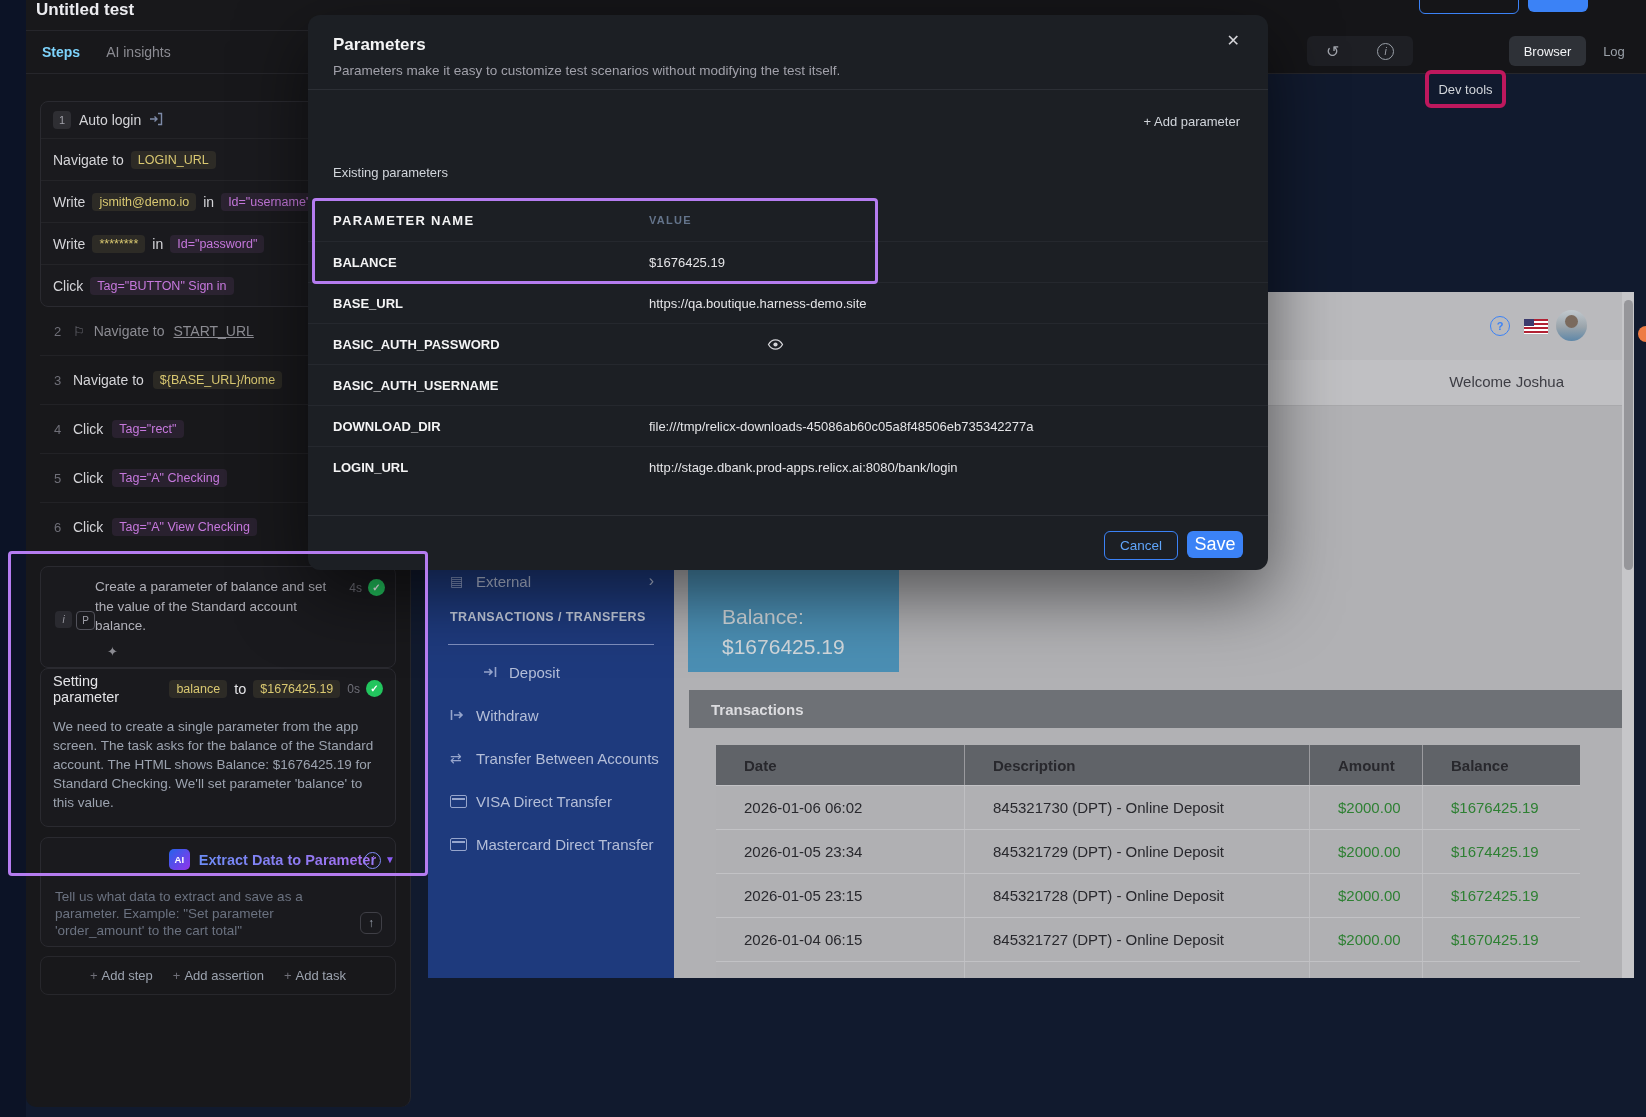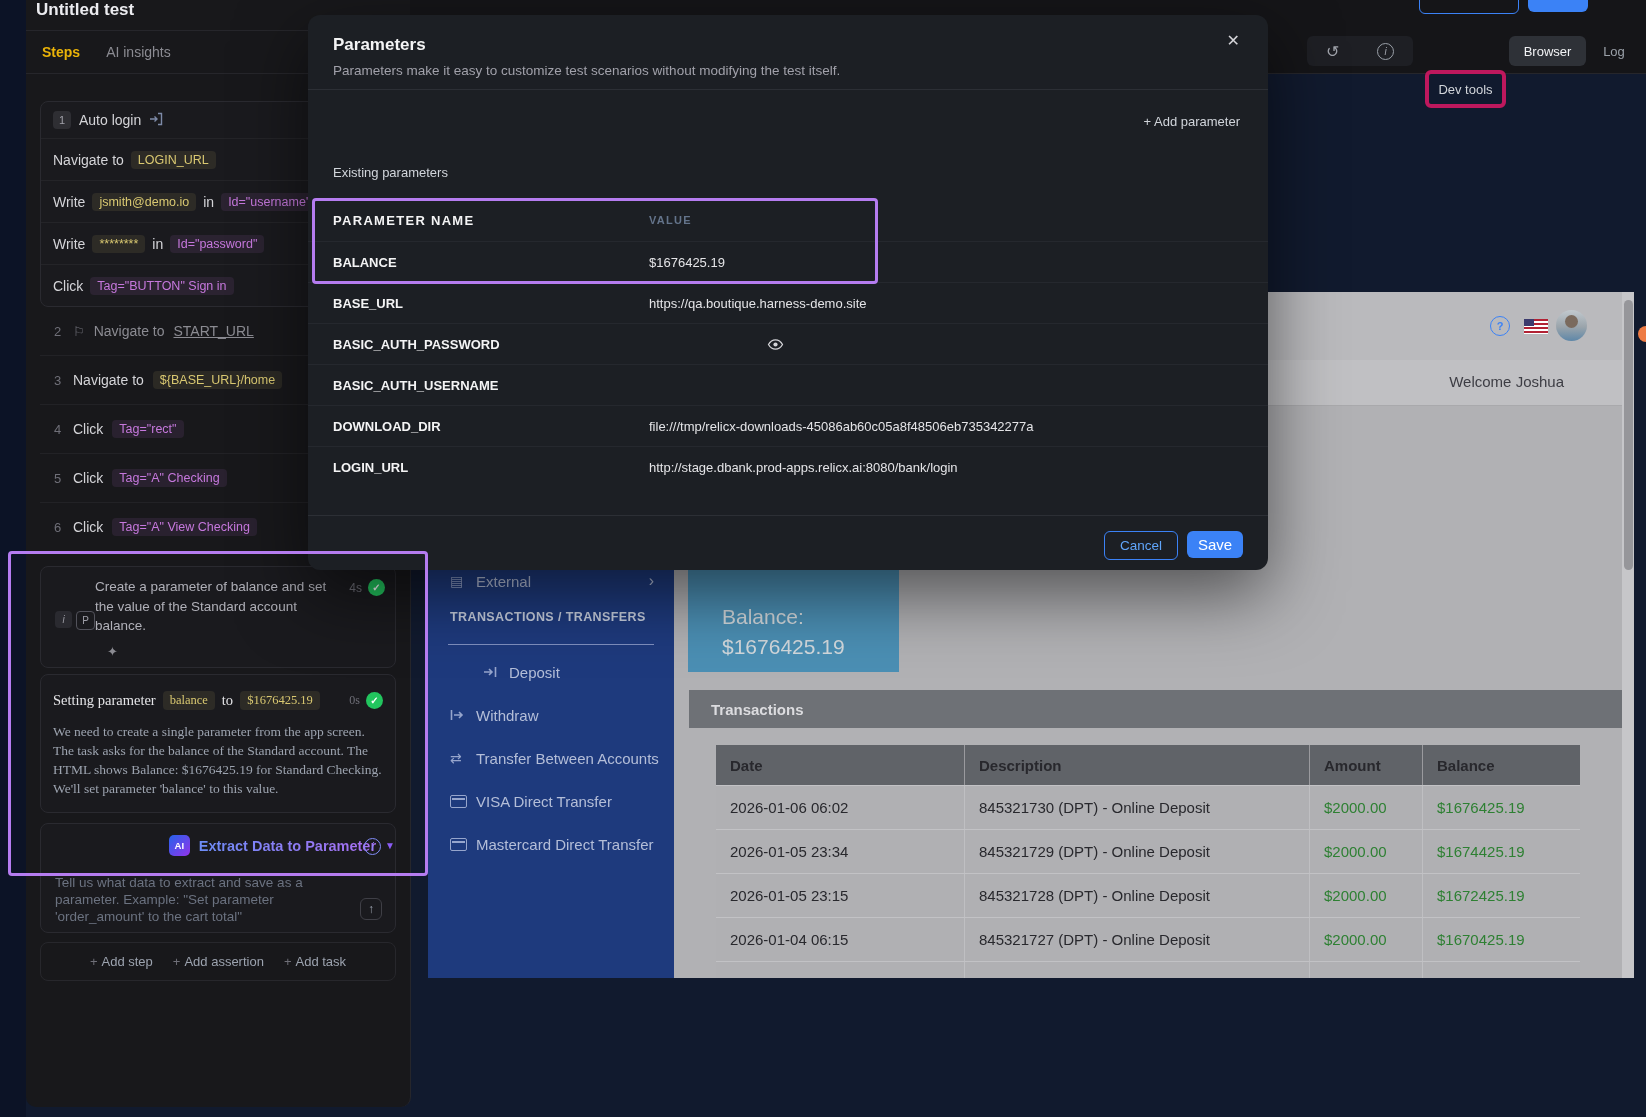--- a/index.html
+++ b/index.html
@@ -34,33 +34,33 @@
   .avatar i{position:absolute;left:9px;top:5px;width:13px;height:13px;border-radius:50%;background:#7a6a5d;}
   .welcome-bar{position:absolute;left:246px;top:68px;width:948px;height:45px;background:#c0c0c3;border-bottom:1px solid #a9a9ac;}
   .welcome-txt{position:absolute;right:58px;top:13px;font-size:15px;color:#3d3d44;}
   .balance-box{position:absolute;left:260px;top:262px;width:211px;height:118px;background:#4b8fb4;color:#d3d9dd;font-size:21px;line-height:30px;padding:48px 0 0 34px;box-sizing:border-box;}
   .tx-bar{position:absolute;left:261px;top:398px;width:1036px;height:38px;background:#6e7176;display:flex;align-items:center;}
   .tx-bar span{margin-left:22px;color:#dcdcdf;font-size:15px;font-weight:bold;}
   .btable{position:absolute;left:288px;top:453px;width:864px;}
   .brow{display:grid;grid-template-columns:249px 345px 113px 157px;}
   .bth{background:#606368;color:#e8e8ea;font-weight:bold;height:40px;}
   .btd{height:43px;background:#b0b0b3;border-top:1px solid #c2c2c5;}
-  .bcell{display:flex;align-items:center;padding-left:14px;font-size:15px;color:#28282d;border-right:1px solid #9a9a9e;box-sizing:border-box;}
+  .bcell{display:flex;align-items:center;padding-left:28px;font-size:15px;color:#28282d;border-right:1px solid #9a9a9e;box-sizing:border-box;}
   .btd .bcell{border-right:1px solid #bfbfc2;}
   .brow .bcell:last-child{border-right:none;}
   .money{color:#2e8033;}
   .bank-scroll{position:absolute;right:0;top:0;width:12px;height:686px;background:#c6c6c9;}
   .bank-thumb{position:absolute;left:1.5px;top:8px;width:9px;height:270px;background:#96969a;border-radius:5px;}
   .orange-dot{position:absolute;left:1638px;top:326px;width:16px;height:16px;border-radius:50%;background:#ee7b44;z-index:40;}
 
   
   .panel{position:absolute;left:26px;top:0;width:384px;height:1107px;background:#18181b;border-right:1px solid #26262b;border-radius:0 0 10px 10px;z-index:20;}
   .p-title{height:30px;border-bottom:1px solid #26262b;display:flex;align-items:flex-start;padding-left:10px;color:#ececf0;font-size:17px;font-weight:bold;margin-top:-3px;padding-top:3px;}
   .p-tabs{height:42px;border-bottom:1px solid #26262b;display:flex;align-items:center;gap:26px;padding-left:16px;font-size:14px;}
-  .tab-active{color:#eab308;font-weight:bold;}
+  .tab-active{color:#7dd3fc;font-weight:bold;}
   .tab-idle{color:#8b8b92;}
   .p-body{padding:0 14px;}
   .scard{border:1px solid #2a2a30;border-radius:8px;background:#1a1a1e;}
   .card1{margin-top:27px;}
   .c1-head{height:36px;display:flex;align-items:center;gap:8px;padding-left:12px;}
   .numchip{width:18px;height:18px;background:#2e2e33;border-radius:4px;color:#a1a1aa;font-size:11px;display:flex;align-items:center;justify-content:center;}
   .c1-label{color:#d4d4d8;font-size:14px;}
   .srow{height:41px;display:flex;align-items:center;gap:7px;padding-left:12px;border-top:1px solid #242428;color:#d4d4d8;font-size:14px;white-space:nowrap;overflow:hidden;}
   .step-flat{height:48px;display:flex;align-items:center;gap:9px;padding-left:14px;border-bottom:1px solid #222226;color:#d4d4d8;font-size:14px;white-space:nowrap;overflow:hidden;}
   .snum{color:#6f6f78;font-size:13px;min-width:10px;}
@@ -73,21 +73,21 @@
   .agent-card{margin-top:14px;position:relative;padding:10px 12px 8px 54px;box-sizing:border-box;}
   .agent-badges{position:absolute;left:14px;top:44px;display:flex;gap:4px;}
   .bdg{width:17px;height:17px;border-radius:4px;font-size:10px;display:flex;align-items:center;justify-content:center;}
   .bdg-i{background:#2a2a30;color:#9a9aa2;font-style:italic;}
   .bdg-p{border:1px solid #52525b;color:#a1a1aa;}
   .agent-text{color:#b0b0b8;font-size:13.5px;line-height:19.5px;width:232px;}
   .agent-right{position:absolute;right:10px;top:12px;display:flex;align-items:center;gap:6px;}
   .dur{color:#6f6f78;font-size:12px;}
   .okcheck{width:17px;height:17px;border-radius:50%;background:#22c55e;color:#fff;font-size:10px;font-weight:bold;display:flex;align-items:center;justify-content:center;}
   .sparkle{color:#8b8b92;font-size:13px;margin-top:8px;margin-left:12px;}
-  .setting-card{margin-top:6px;padding:16px 12px 14px 12px;box-sizing:border-box;font-family:Liberation Serif, serif;}
+  .setting-card{padding:4px 12px 14px 12px;box-sizing:border-box;}
   .set-head{display:flex;align-items:center;gap:7px;font-size:14.5px;color:#e4e4e7;}
   .set-right{margin-left:auto;display:flex;align-items:center;gap:6px;}
   .set-expl{margin-top:12px;color:#9ca3af;font-size:13.5px;line-height:19px;width:332px;}
   .extract-wrap{margin-top:10px;}
   .extract-head{height:44px;display:flex;align-items:center;justify-content:flex-end;gap:9px;position:relative;}
   .ai-badge{width:21px;height:21px;border-radius:5px;background:linear-gradient(135deg,#2563eb,#9333ea);color:#fff;font-size:9.5px;font-weight:bold;display:flex;align-items:center;justify-content:center;}
   .extract-label{font-size:14.5px;font-weight:bold;background:linear-gradient(90deg,#6d8df7,#a96df0);-webkit-background-clip:text;background-clip:text;color:transparent;}
   .caret{color:#8b5cf6;font-size:10px;}
   .extract-info{position:absolute;right:14px;top:14px;border-color:#818cf8;color:#818cf8;}
   .ta-area{position:relative;height:64px;}
@@ -108,21 +108,21 @@
   .m-table{position:absolute;left:0;top:184px;width:960px;}
   .m-thead{height:42px;display:flex;align-items:center;}
   .m-th{color:#64748b;font-size:11px;font-weight:bold;letter-spacing:1.3px;}
   .m-prow{height:40px;display:flex;align-items:center;border-top:1px solid #25282e;}
   .m-prow:first-of-type{border-top:none;}
   .cell-name{width:341px;padding-left:25px;color:#f4f4f5;font-size:13px;font-weight:bold;box-sizing:border-box;}
   .cell-val{color:#e4e4e7;font-size:13px;}
   .m-hl{position:absolute;left:4px;top:183px;width:560px;height:80px;border:3px solid #b57cf0;border-radius:4px;pointer-events:none;z-index:5;}
   .m-foot{position:absolute;left:0;top:500px;width:960px;height:55px;border-top:1px solid #2c2f35;}
   .btn-cancel{position:absolute;left:796px;top:15px;width:72px;height:27px;border:1px solid #3b82f6;border-radius:6px;color:#60a5fa;font-size:13.5px;display:flex;align-items:center;justify-content:center;background:transparent;}
-  .btn-save{position:absolute;left:879px;top:15px;width:56px;height:27px;background:#3b82f6;border-radius:6px;color:#fff;font-size:15px;display:flex;align-items:center;justify-content:center;}
+  .btn-save{position:absolute;left:879px;top:15px;width:56px;height:27px;background:#3b82f6;border-radius:6px;color:#fff;font-size:18px;display:flex;align-items:center;justify-content:center;}
   .eye-wrap{display:inline-flex;margin-left:118px;}
 
   
   .hl-steps{position:absolute;left:8px;top:551px;width:414px;height:319px;border:3px solid #b57cf0;border-radius:4px;z-index:300;pointer-events:none;}
 </style>
 </head>
 <body>
 
 <div class="screen">
   <div class="left-strip"></div>

